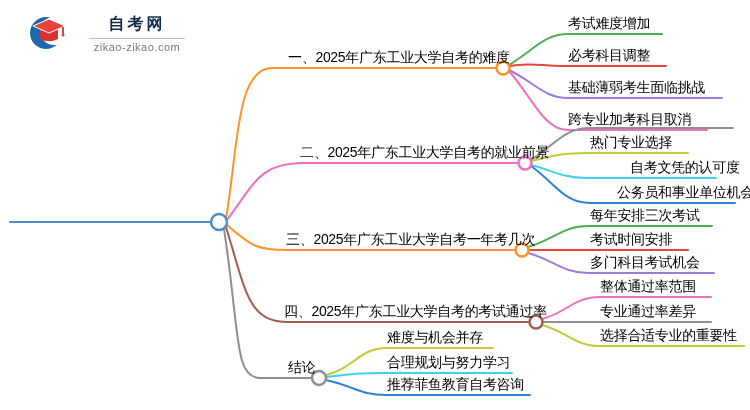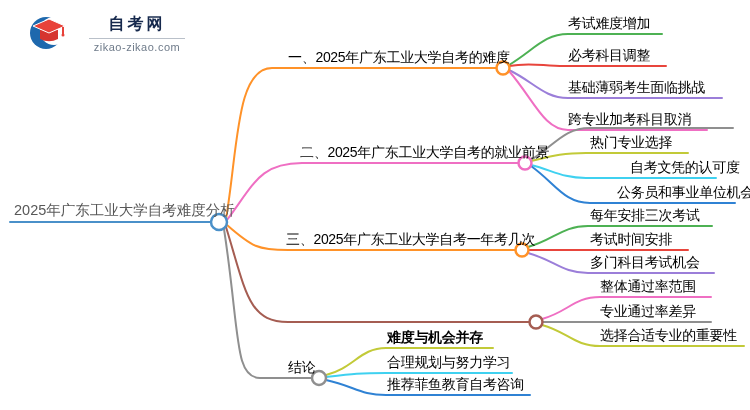--- a/index.html
+++ b/index.html
@@ -73,41 +73,41 @@
       <line x1="37" y1="15" x2="37" y2="22" stroke="#e8423a" stroke-width="2"></line>
       <circle cx="37" cy="23" r="1.5" fill="#e8423a"></circle>
     </svg>
     <div class="logo-text">
       <div class="logo-name">自考网</div>
       <div class="logo-divider"></div>
       <div class="logo-url">zikao-zikao.com</div>
     </div>
   </div>
 
-  <div class="root-title">2025年广东工业大学自考难度分析</div>
 
   <div class="lbl" style="left:288px;top:47px;">一、2025年广东工业大学自考的难度</div>
   <div class="lbl" style="left:300px;top:142px;">二、2025年广东工业大学自考的就业前景</div>
   <div class="lbl" style="left:286px;top:229px;">三、2025年广东工业大学自考一年考几次</div>
+  <div class="lbl" style="left:284px;top:301px;">四、2025年广东工业大学自考的考试通过率</div>
   <div class="lbl" style="left:288px;top:357px;">结论</div>
 
   <div class="lbl" style="left:568px;top:13px;">考试难度增加</div>
   <div class="lbl" style="left:568px;top:45px;">必考科目调整</div>
   <div class="lbl" style="left:568px;top:77px;">基础薄弱考生面临挑战</div>
   <div class="lbl" style="left:568px;top:109px;">跨专业加考科目取消</div>
 
   <div class="lbl" style="left:590px;top:132px;">热门专业选择</div>
   <div class="lbl" style="left:590px;top:157px;margin-left:40px;">自考文凭的认可度</div>
   <div class="lbl" style="left:617px;top:182px;">公务员和事业单位机会</div>
 
   <div class="lbl" style="left:590px;top:229px;">考试时间安排</div>
   <div class="lbl" style="left:590px;top:205px;">每年安排三次考试</div>
   <div class="lbl" style="left:590px;top:252px;text-align:right;">多门科目考试机会</div>
 
   <div class="lbl" style="left:600px;top:276px;">整体通过率范围</div>
   <div class="lbl" style="left:600px;top:301px;">专业通过率差异</div>
   <div class="lbl" style="left:600px;top:325px;">选择合适专业的重要性</div>
 
-  <div class="lbl" style="left:387px;top:327px;font-weight:bold;">难度与机会并存</div>
+  <div class="lbl" style="left:387px;top:327px;">难度与机会并存</div>
   <div class="lbl" style="left:387px;top:352px;">合理规划与努力学习</div>
   <div class="lbl" style="left:387px;top:374px;">推荐菲鱼教育自考咨询</div>
 
 </div>
 
 </body></html>

